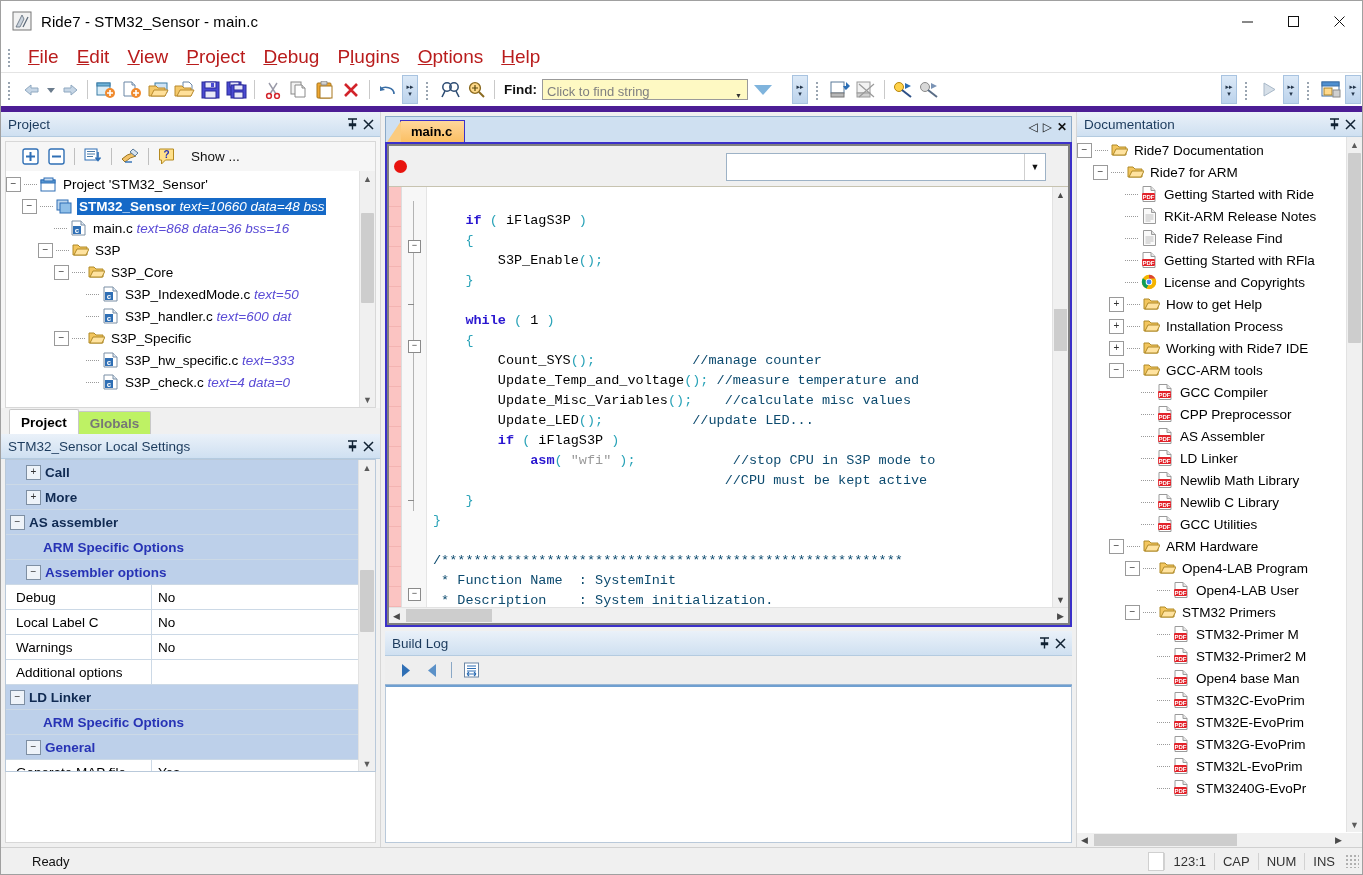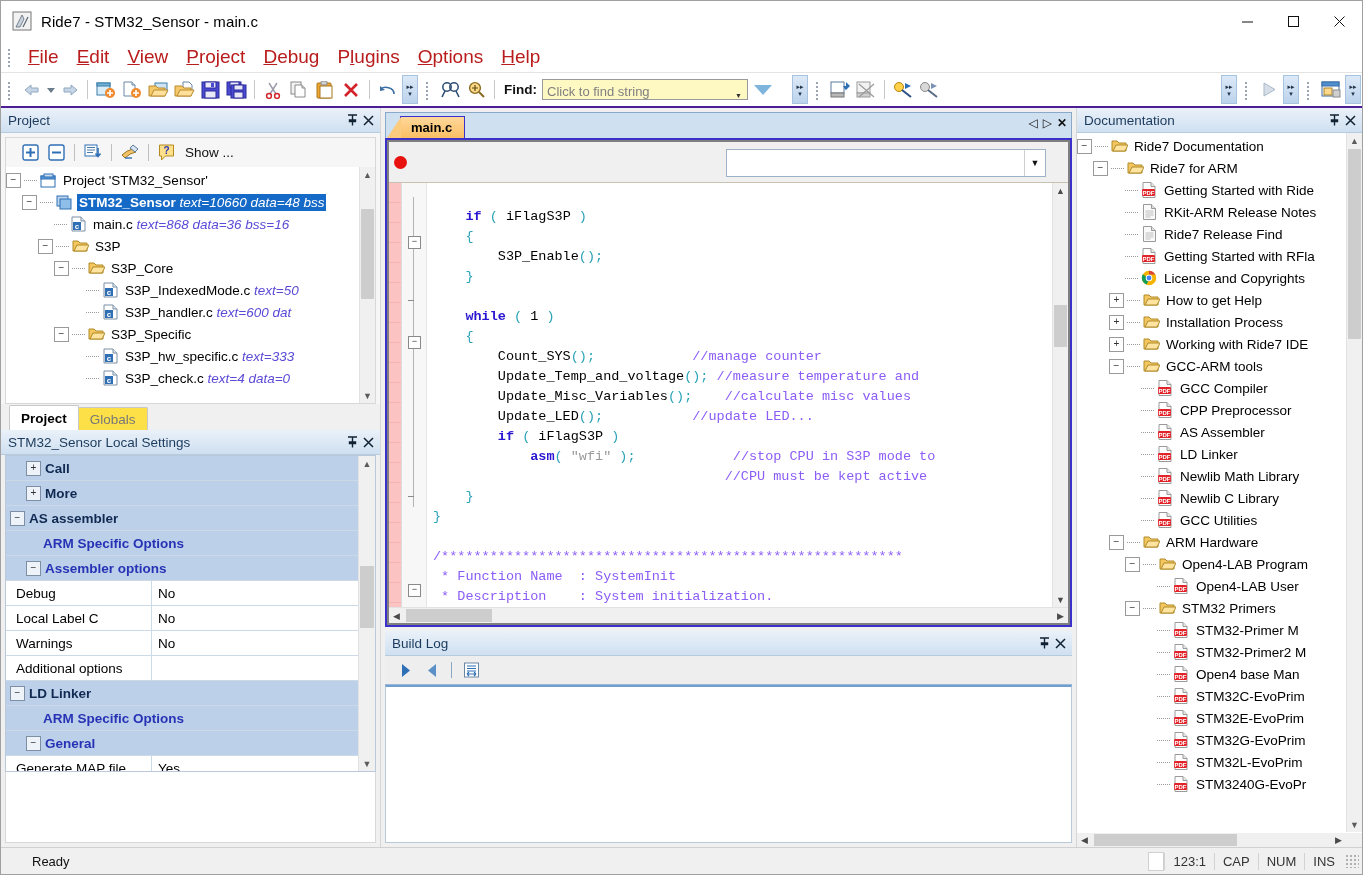--- a/index.html
+++ b/index.html
@@ -26,21 +26,21 @@
   .menubar{height:30px;min-height:30px;background:#ffffff;display:flex;align-items:center;
            border-bottom:1px solid #e4e4e4;}
   .grip{width:9px;height:20px;margin:0 4px 0 5px;
         background-image:radial-gradient(circle, #9aa5b1 1px, transparent 1.2px);
         background-size:4px 4px;background-position:1px 1px;background-repeat:repeat-y;flex:none;}
   .menu-item{padding:4px 9px;font-size:19px;color:#b91c1c;cursor:default;}
   .menu-item u{text-decoration:underline;}
 
   
   .toolbar{height:33px;min-height:33px;background:#ffffff;display:flex;align-items:center;
-           border-bottom:2px solid #4c1d95;}
+           border-bottom:6px solid #4c1d95;}
   .tb-sep{width:1px;height:19px;background:#c9c9c9;margin:0 5px;flex:none;}
   .tb-btn{width:26px;height:25px;display:flex;align-items:center;justify-content:center;flex:none;}
   .tb-overflow{width:14px;height:27px;background:linear-gradient(#dce9f7,#bcd3ec);
                border:1px solid #a8c3e0;display:flex;flex-direction:column;align-items:center;
                justify-content:center;font-size:7px;color:#23354a;line-height:7px;flex:none;margin:0 1px;}
   .find-label{font-size:13.5px;font-weight:bold;margin:0 5px 0 4px;color:#111;}
   .find-box{width:206px;height:21px;background:#fef9c3;border:1px solid #9a9a9a;
             display:flex;align-items:flex-end;font-size:13px;color:#808080;padding-left:4px;box-sizing:border-box;}
   .find-box .arrow{margin-left:auto;margin-right:5px;font-size:7px;color:#333;}
   .tri-down{width:0;height:0;border-left:9px solid transparent;border-right:9px solid transparent;
@@ -60,21 +60,21 @@
   
   .left-col{width:380px;min-width:380px;display:flex;flex-direction:column;background:#f0f0f0;}
 
   .proj-panel{height:322px;min-height:322px;display:flex;flex-direction:column;background:#f6f6f6;
               border-right:1px solid #d6d6d6;}
   .proj-toolbar{height:30px;min-height:30px;background:#f6f6f6;display:flex;align-items:center;
                 padding-left:12px;gap:2px;border:1px solid #d8d8d8;border-bottom:none;margin:4px 4px 0 4px;
                 box-sizing:border-box;}
   .ptb-btn{width:24px;height:22px;display:flex;align-items:center;justify-content:center;flex:none;}
   .ptb-sep{width:1px;height:17px;background:#bfbfbf;margin:0 4px;flex:none;}
-  .show-label{font-size:13.5px;margin-left:4px;color:#111;}
+  .show-label{font-size:13.5px;margin-left:10px;color:#111;}
 
   .tree-wrap{flex:1;position:relative;background:#fff;border:1px solid #d8d8d8;border-top:none;
              margin:0 4px 0 4px;overflow:hidden;}
   .tree{position:absolute;inset:0;right:15px;overflow:hidden;padding-top:2px;}
   .tnode{display:flex;align-items:center;height:22px;white-space:nowrap;font-size:13.5px;}
   .tw{width:13px;height:13px;border:1px solid #9a9a9a;background:#fff;font-size:10px;line-height:11px;
       text-align:center;color:#333;flex:none;margin-right:3px;font-family:"Liberation Sans",sans-serif;}
   .tspace{width:16px;flex:none;}
   .dotline{width:13px;flex:none;border-bottom:1px dotted #9a9a9a;height:1px;margin-right:2px;align-self:center;}
   .ticon{width:18px;height:16px;flex:none;margin-right:4px;display:flex;align-items:center;justify-content:center;}
@@ -85,22 +85,22 @@
   .vscroll{position:absolute;right:0;top:0;bottom:0;width:15px;background:#f0f0f0;
            border-left:1px solid #e2e2e2;}
   .vscroll .arrow-up,.vscroll .arrow-dn{height:15px;display:flex;align-items:center;justify-content:center;
            font-size:9px;color:#5b5b5b;}
   .vscroll .thumb{position:absolute;left:1px;right:1px;background:#cdcdcd;border-radius:1px;}
   .hscroll{position:absolute;left:0;right:0;bottom:0;height:14px;background:#f0f0f0;display:flex;align-items:center;}
   .hscroll .thumb{height:12px;background:#cdcdcd;}
 
   .tabs-row{height:26px;min-height:26px;display:flex;align-items:flex-end;padding-left:8px;background:#f0f0f0;}
   .ptab{height:22px;padding:0 11px;display:flex;align-items:center;font-size:13.5px;
-        background:#fde047;border:1px solid #c8c8c8;border-bottom:none;color:#777;margin-right:-1px;
-        border-radius:2px 2px 0 0;}
+        background:#bef264;border:1px solid #c8c8c8;border-bottom:none;color:#777;margin-right:-1px;
+        border-radius:2px 2px 0 0;font-weight:bold;}
   .ptab.active{font-weight:bold;color:#000;background:#fff;height:24px;}
 
   
   .settings-panel{flex:1;display:flex;flex-direction:column;min-height:0;border-right:1px solid #d6d6d6;
                   background:#f0f0f0;}
   .grid-wrap{flex:1;position:relative;background:#fff;border:1px solid #b9c9da;margin:0 4px;overflow:hidden;}
   .grid{position:absolute;inset:0;right:16px;overflow:hidden;}
   .grow{display:flex;height:24px;align-items:center;font-size:13.5px;border-bottom:1px solid #ccd9e6;}
   .grow.cat{background:#bdd0ea;}
   .grow.cat2{background:#bdd0ea;}
@@ -141,21 +141,21 @@
   .fold-line{position:absolute;left:11px;width:1px;background:#b4b4b4;}
   .fold-box{position:absolute;left:6px;width:11px;height:11px;border:1px solid #8a8a8a;background:#fff;
             font-size:9px;line-height:9px;text-align:center;color:#333;}
   .fold-tick{position:absolute;left:6px;width:6px;height:1px;background:#8a8a8a;}
   .code{flex:1;min-width:0;position:relative;overflow:hidden;background:#fff;
         font-family:"Liberation Mono","DejaVu Sans Mono",monospace;font-size:13.5px;line-height:20px;
         padding:4px 0 0 6px;white-space:pre;}
   .code .ln{height:20px;}
   .kw{color:#2916d0;font-weight:bold;}
   .pn{color:#2aa3b8;}
-  .cm{color:#8b5cf6;}
+  .cm{color:#0c4a6e;}
   .st{color:#9a9a9a;}
   .id{color:#000;}
   .ed-vscroll{width:15px;min-width:15px;background:#f0f0f0;border-left:1px solid #e2e2e2;position:relative;flex:none;}
   .ed-hscroll{height:15px;min-height:15px;background:#f0f0f0;border-top:1px solid #e2e2e2;display:flex;align-items:center;}
   .sb-arrow{height:15px;width:15px;display:flex;align-items:center;justify-content:center;font-size:9px;color:#4a4a4a;}
 
   .buildlog{height:212px;min-height:212px;display:flex;flex-direction:column;margin:4px 0;}
   .bl-toolbar{height:28px;min-height:28px;background:#eeeeee;display:flex;align-items:center;padding-left:8px;
               gap:3px;border-bottom:1px solid #9bb7d4;}
   .bl-btn{width:24px;height:22px;display:flex;align-items:center;justify-content:center;}

